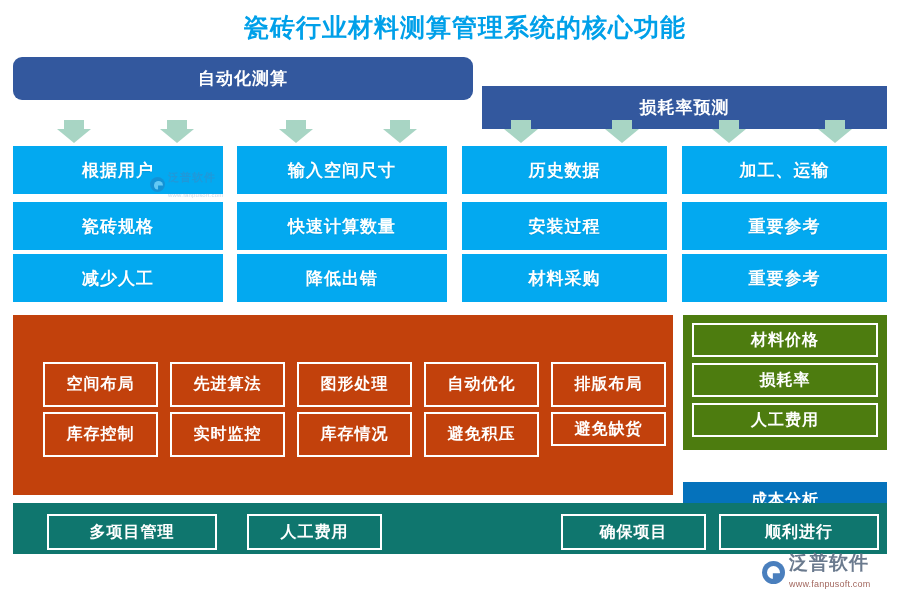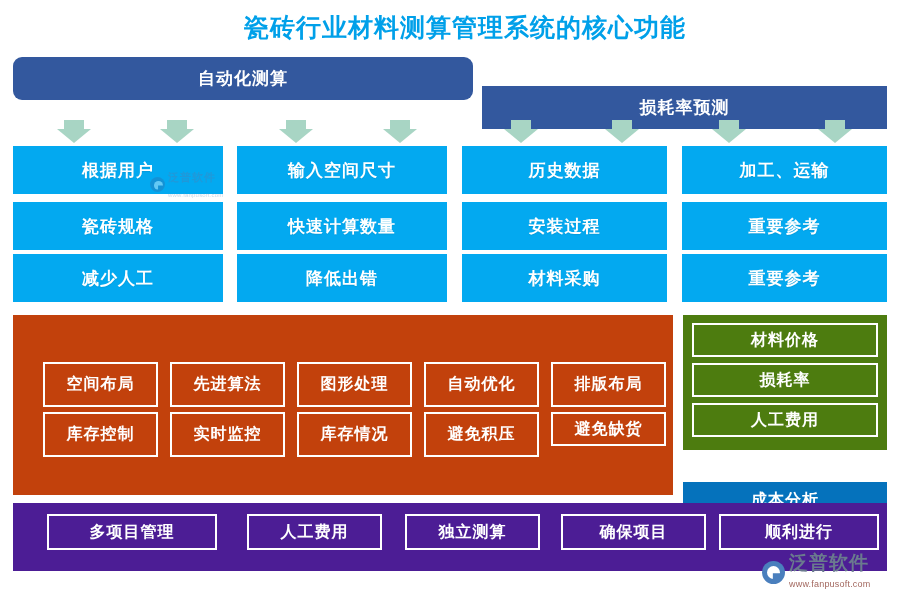--- a/index.html
+++ b/index.html
@@ -155,22 +155,22 @@
     letter-spacing: 1px;
     margin-top: 24px;
   }
 
   
   #footer-bar {
     position: absolute;
     left: 13px;
     top: 503px;
     width: 874px;
-    height: 68px;
-    background: #4c1d95;
+    height: 51px;
+    background: #0f766e;
   }
   .foot-cell {
     position: absolute;
     top: 11px;
     height: 36px;
     border: 2px solid #ffffff;
     color: #ffffff;
     font-size: 16px;
     font-weight: bold;
     display: flex;
@@ -319,21 +319,20 @@
   <div id="right-panel">
     <div class="right-cell" style="top:8px">材料价格</div>
     <div class="right-cell" style="top:48px">损耗率</div>
     <div class="right-cell" style="top:88px">人工费用</div>
   </div>
   <div id="cost-bar">成本分析</div>
 
   <div id="footer-bar">
     <div class="foot-cell" style="left:34px;width:170px">多项目管理</div>
     <div class="foot-cell" style="left:234px;width:135px">人工费用</div>
-    <div class="foot-cell" style="left:392px;width:135px">独立测算</div>
     <div class="foot-cell" style="left:548px;width:145px">确保项目</div>
     <div class="foot-cell" style="left:706px;width:160px">顺利进行</div>
   </div>
 
   <div class="wm" id="wm-main">
     <span class="wm-ring"></span>
     <span class="wm-text">
       <span class="wm-name">泛普软件</span><br>
       <span class="wm-url">www.fanpusoft.com</span>
     </span>

